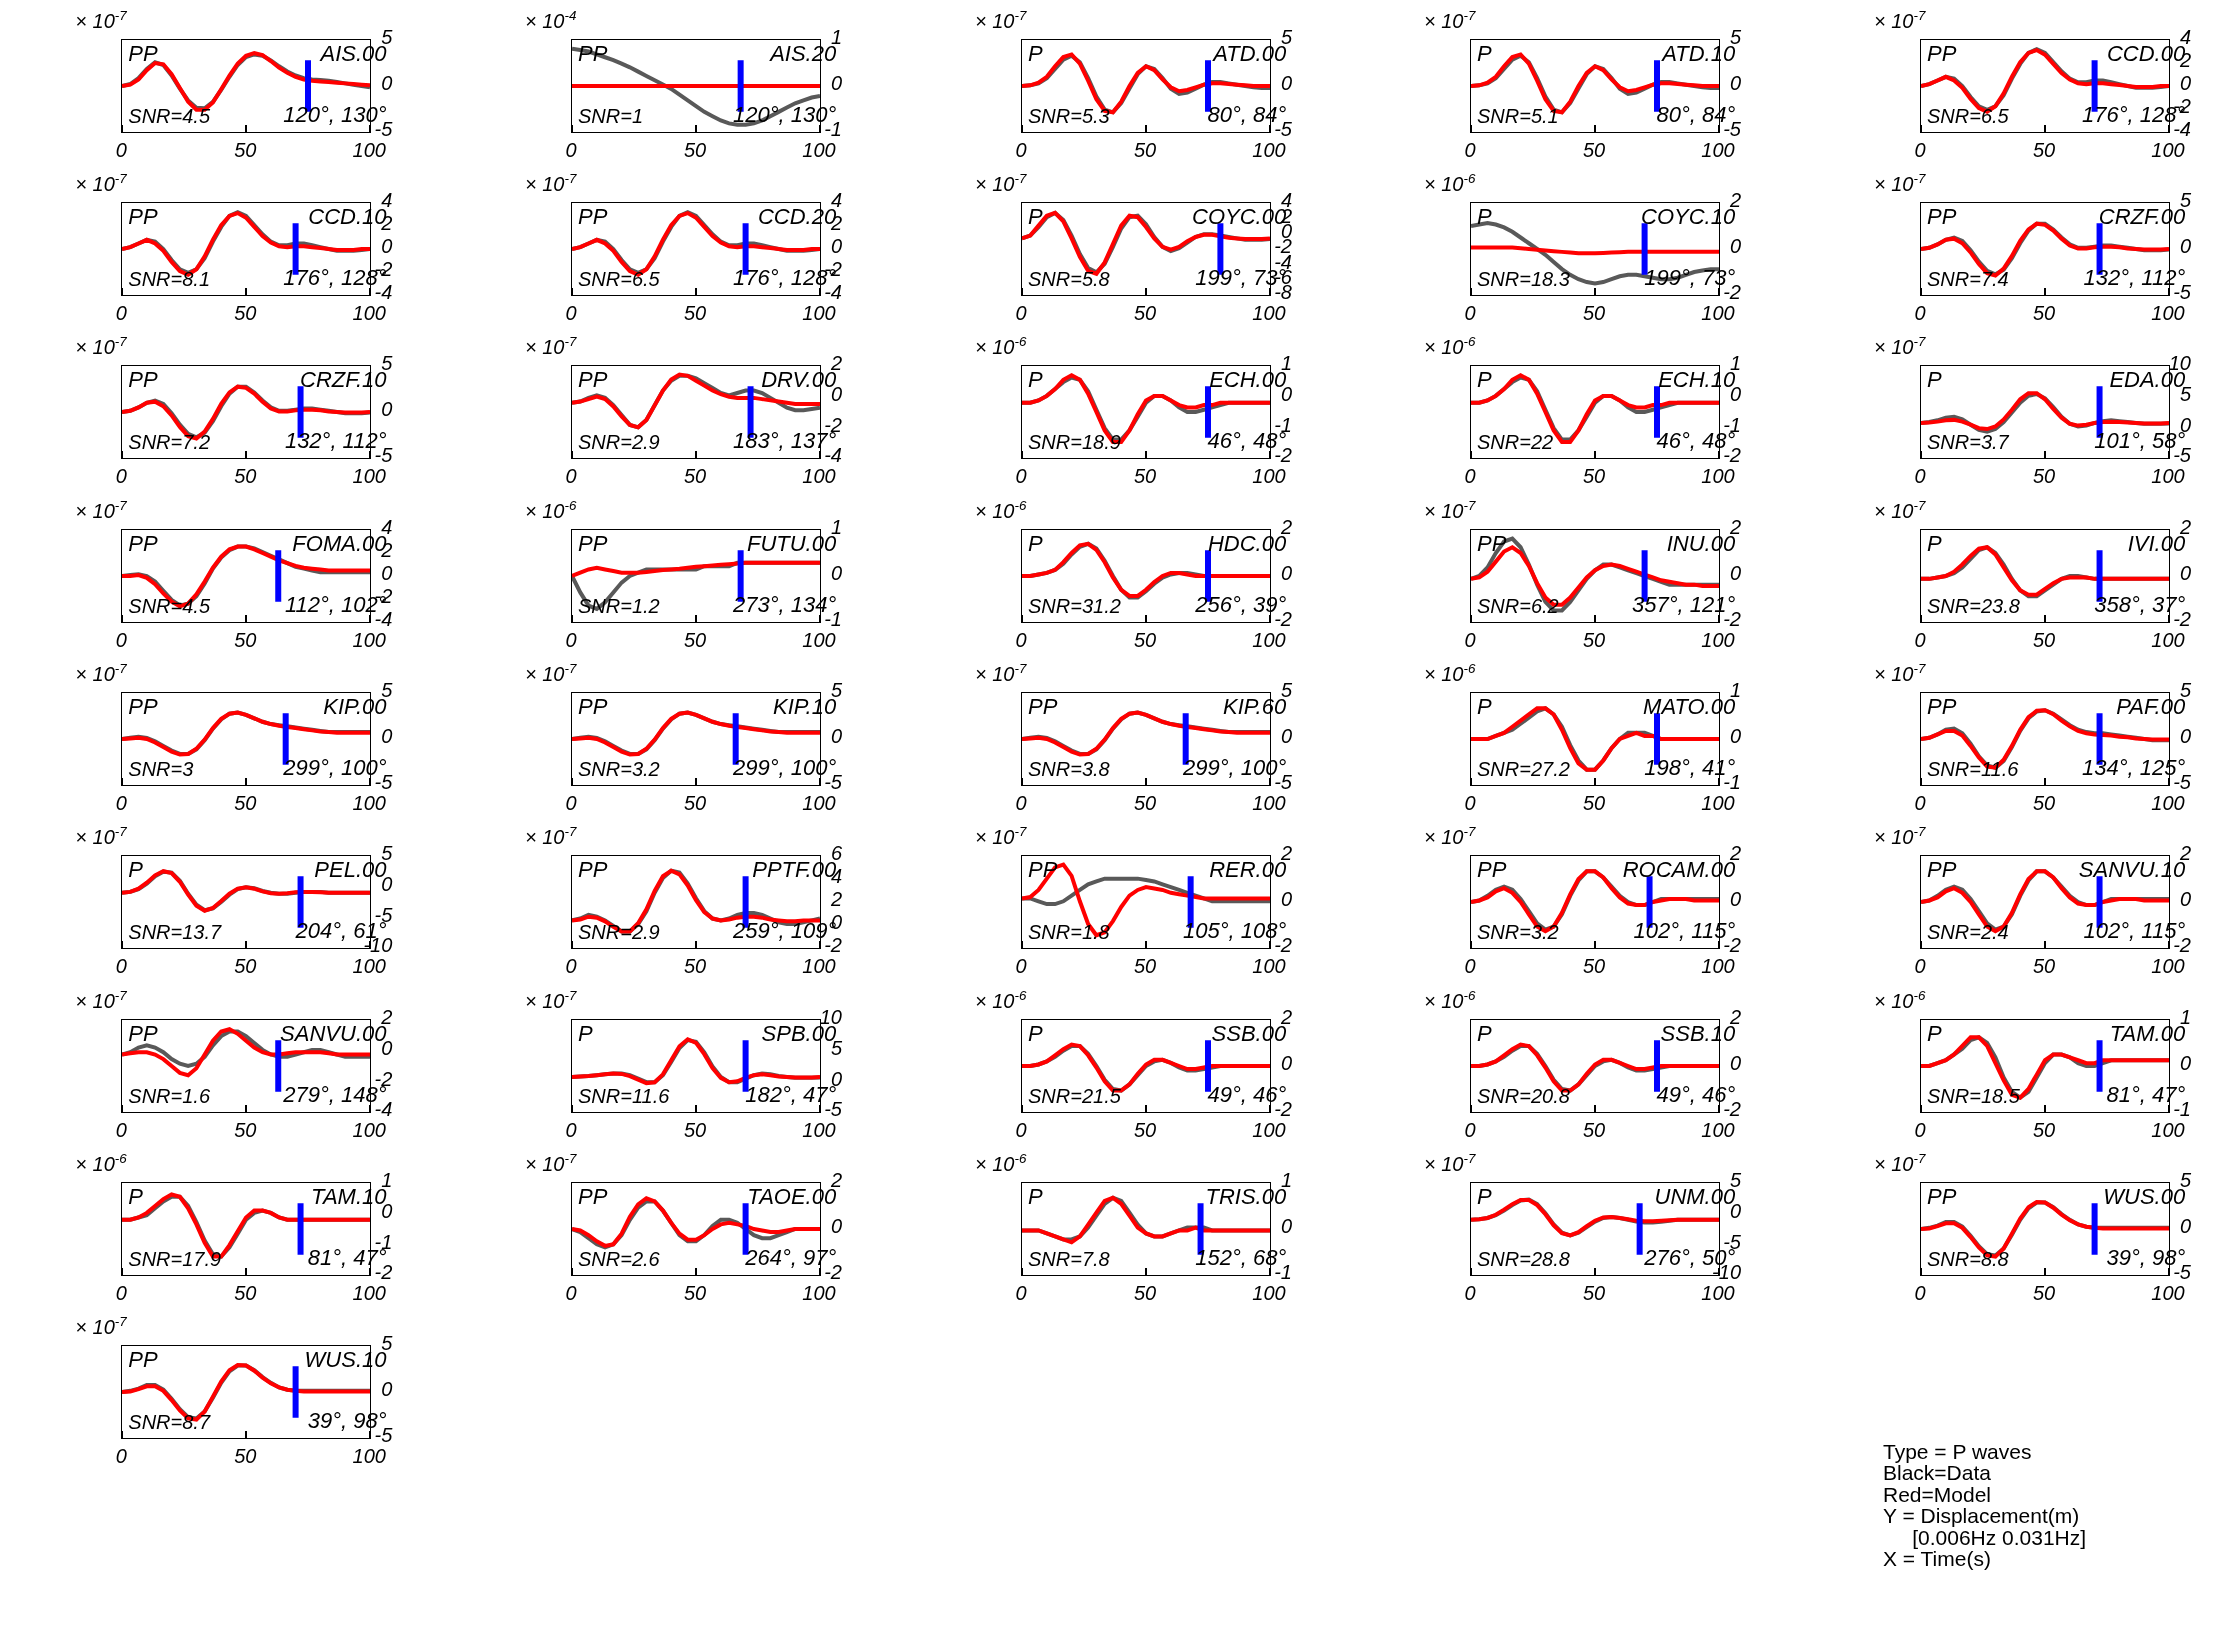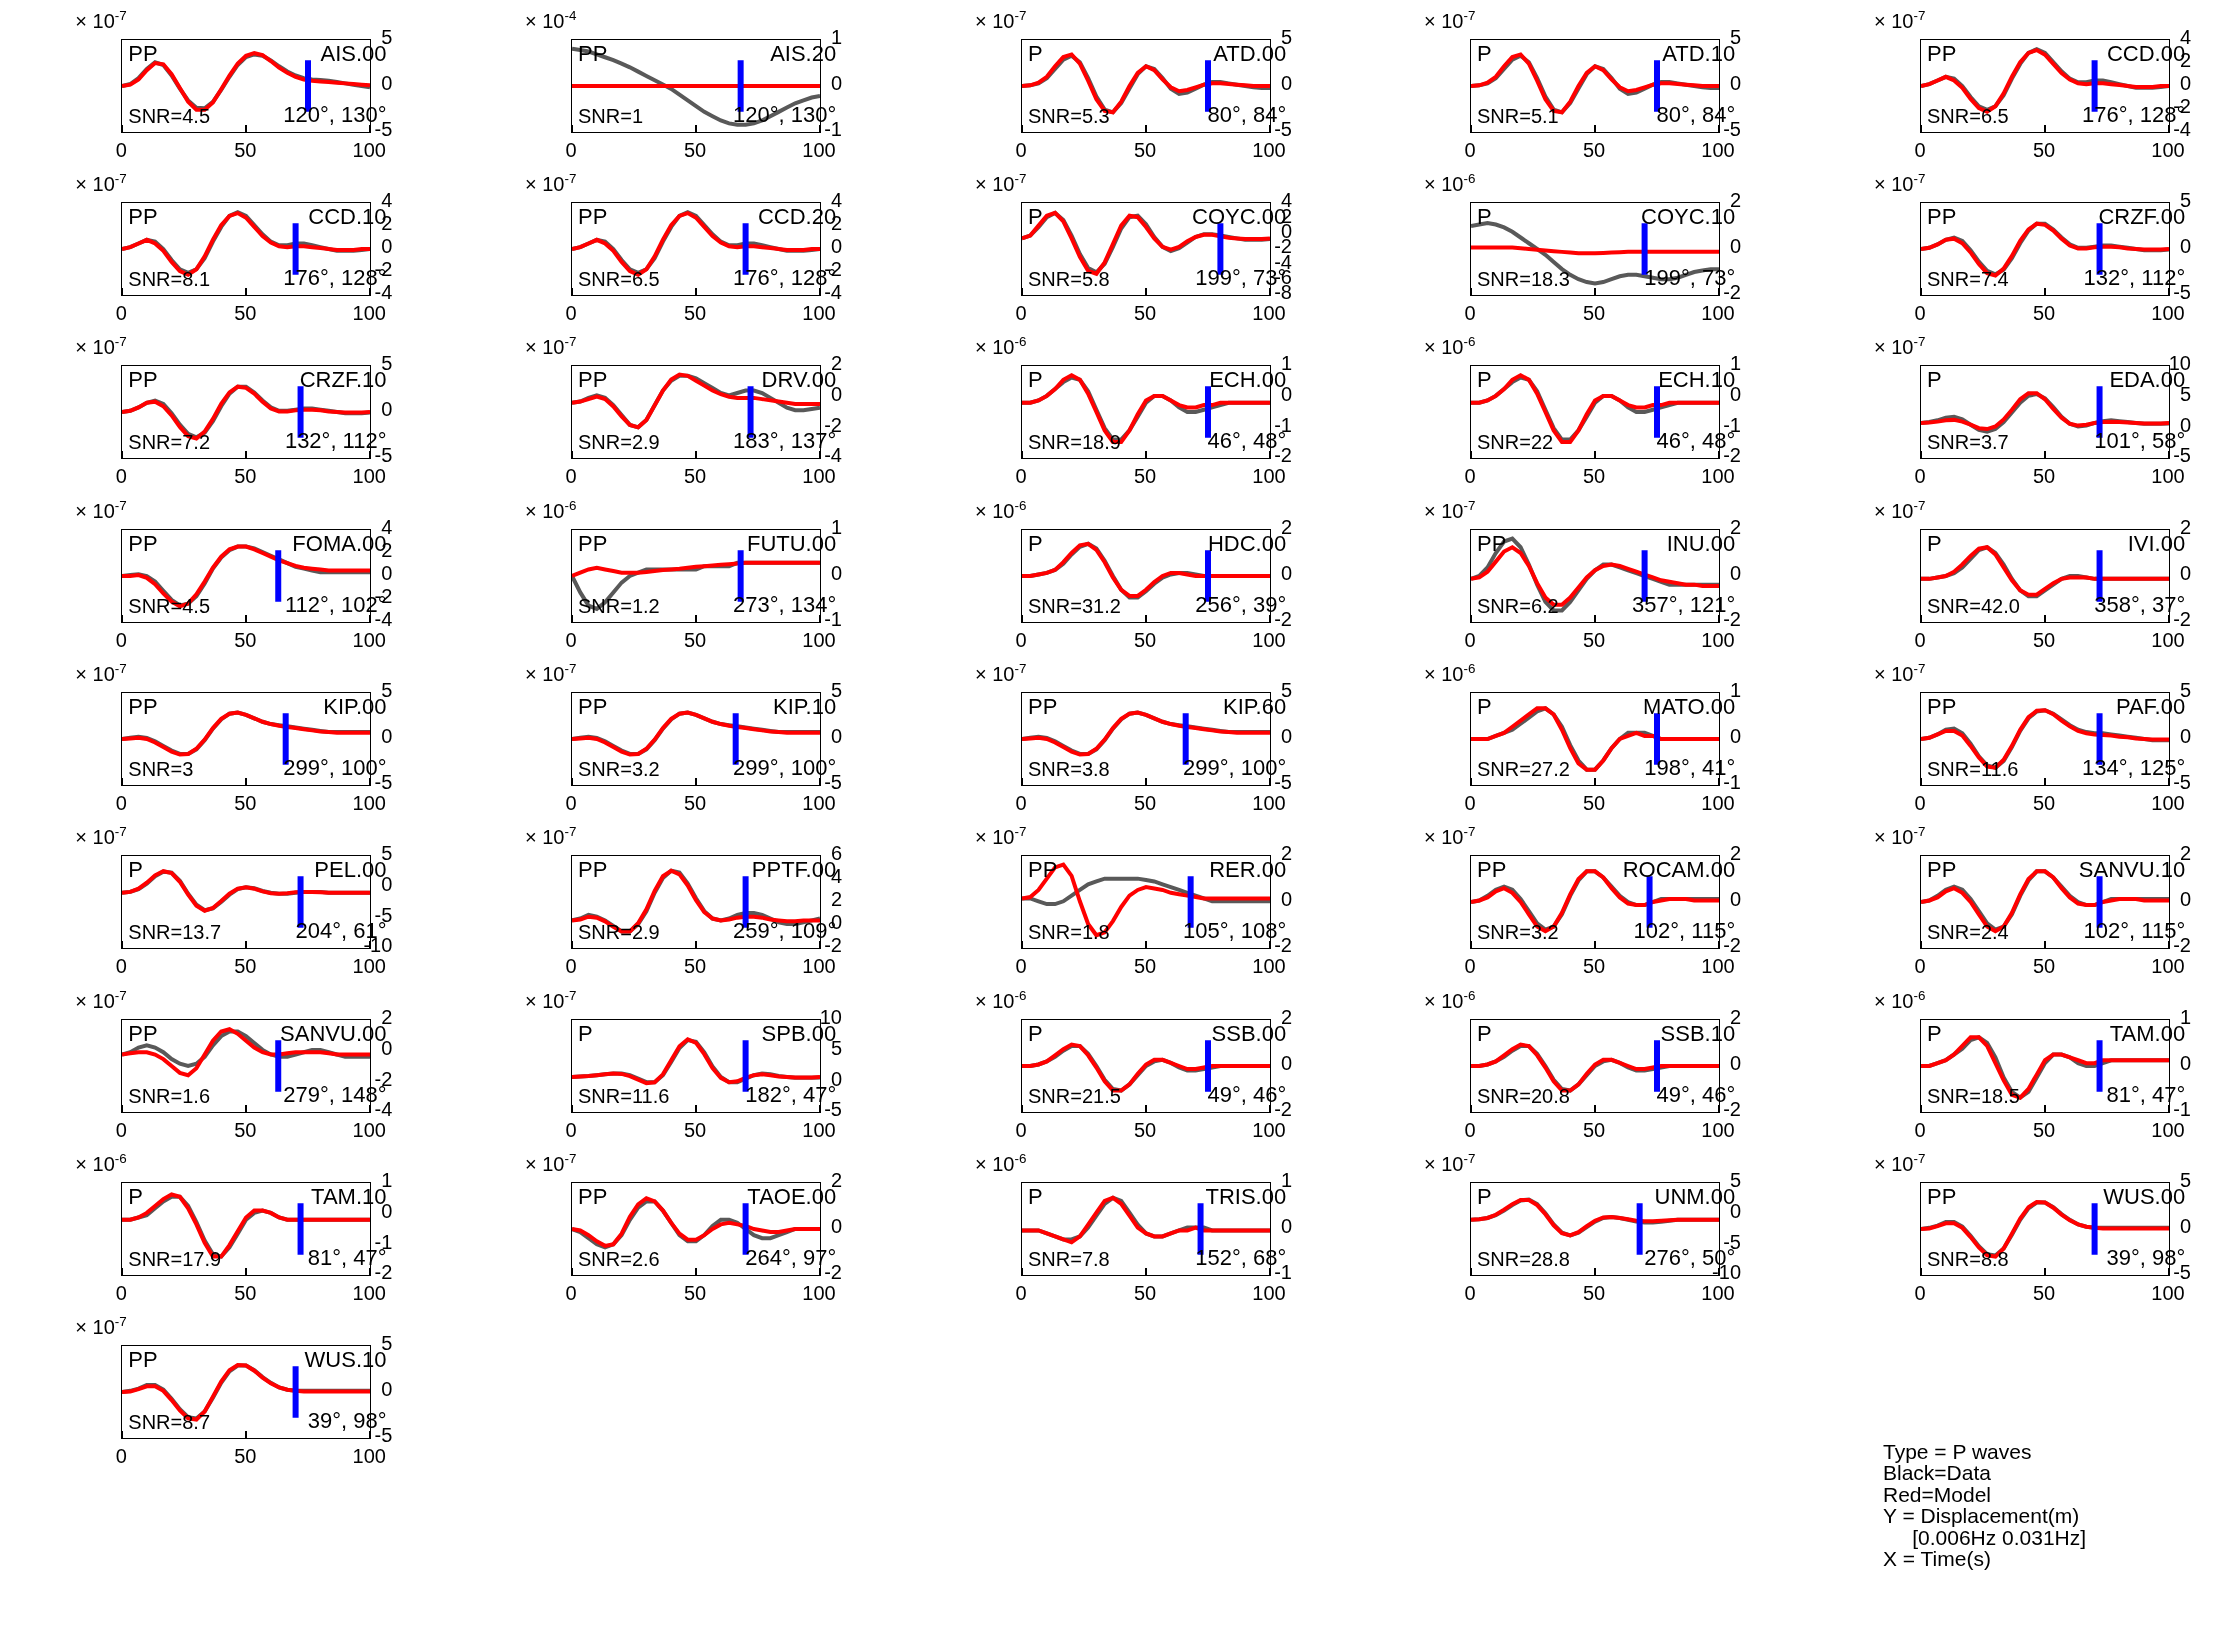--- a/index.html
+++ b/index.html
@@ -1,18 +1,18 @@
 <!DOCTYPE html>
 <html><head>
 <meta charset="utf-8">
 <style>
   html,body{margin:0;padding:0;background:#fff;}
   body{width:2230px;height:1645px;font-family:"Liberation Sans",sans-serif;overflow:hidden;}
   #grid{position:relative;width:2230px;height:1645px;}
-  .panel{position:absolute;width:375px;height:161px;}
+  .panel{position:absolute;width:375px;height:161px;font-style:italic;}
   .axesbox{position:absolute;left:104px;top:33px;width:250px;height:94px;border:1.9px solid #000;box-sizing:border-box;background:#fff;}
   .expo{position:absolute;left:58px;top:1.9px;font-size:20px;color:#000;white-space:nowrap;}
   .expo sup{font-size:13.4px;}
   .ylab{position:absolute;right:0;font-size:20px;color:#000;text-align:right;width:100px;line-height:1;}
   .xticklab{position:absolute;font-size:20px;color:#000;text-align:center;width:58px;}
   .tick{position:absolute;background:#000;}
   .svgwrap{position:absolute;left:0;top:0;width:100%;height:100%;}
   .phase{position:absolute;left:111px;top:35px;font-size:22px;color:#000;}
   .station{position:absolute;font-size:22px;color:#000;right:5.8px;top:35px;text-align:right;}
   .snr{position:absolute;left:111px;top:99px;font-size:20px;color:#000;}
@@ -489,21 +489,21 @@
       <div class="ylab" style="top: 67px;">0</div>
       <div class="ylab" style="top: 113px;">-2</div>
       <div class="tick" style="left: 104px; top: 119px; width: 1.9px; height: 7.7px;"></div>
       <div class="xticklab" style="left: 75px; top: 133px;">0</div>
       <div class="tick" style="left: 228px; top: 119px; width: 1.9px; height: 7.7px;"></div>
       <div class="xticklab" style="left: 199px; top: 133px;">50</div>
       <div class="tick" style="left: 352px; top: 119px; width: 1.9px; height: 7.7px;"></div>
       <div class="xticklab" style="left: 323px; top: 133px;">100</div>
       <div class="phase">P</div>
       <div class="station">IVI.00</div>
-      <div class="snr">SNR=42.0</div>
+      <div class="snr">SNR=23.8</div>
       <div class="ang">358°, 37°</div>
     </div>
     <div class="panel" style="left: 17.3px; top: 659px;">
       <div class="expo">× 10<sup>-7</sup></div>
       <div class="axesbox">
         <svg class="svgwrap" viewBox="0 0 260 98" preserveAspectRatio="none">
           <polyline points="0.00,49.00 8.67,47.78 17.33,46.55 26.00,47.78 34.67,51.45 43.33,56.35 52.00,61.25 60.67,64.92 69.33,64.92 78.00,60.02 86.67,50.23 95.33,37.97 104.00,28.17 112.67,22.05 121.33,20.83 130.00,23.28 138.67,26.95 147.33,30.63 156.00,33.08 164.67,34.30 173.33,35.53 182.00,36.75 190.67,37.97 199.33,39.20 208.00,40.42 216.67,41.65 225.33,41.65 234.00,41.65 242.67,41.65 251.33,41.65 260.00,41.65" fill="none" stroke="#595959" stroke-width="4" vector-effect="non-scaling-stroke"></polyline>
           <polyline points="0.00,49.00 8.67,48.39 17.33,47.78 26.00,49.00 34.67,52.67 43.33,57.58 52.00,62.48 60.67,65.54 69.33,64.92 78.00,59.41 86.67,49.61 95.33,37.36 104.00,27.56 112.67,22.05 121.33,20.83 130.00,23.28 138.67,26.95 147.33,30.63 156.00,33.08 164.67,34.91 173.33,36.14 182.00,37.36 190.67,38.59 199.33,39.81 208.00,41.04 216.67,41.65 225.33,42.26 234.00,42.26 242.67,42.26 251.33,42.26 260.00,42.26" fill="none" stroke="#ff0000" stroke-width="4" vector-effect="non-scaling-stroke"></polyline>
           <line x1="171.6" x2="171.6" y1="21.56" y2="76.44" stroke="#0000ff" stroke-width="6" vector-effect="non-scaling-stroke"></line>
         </svg>

